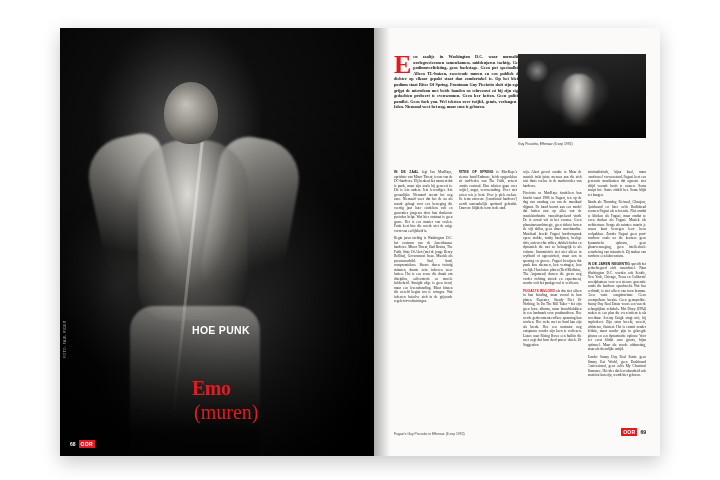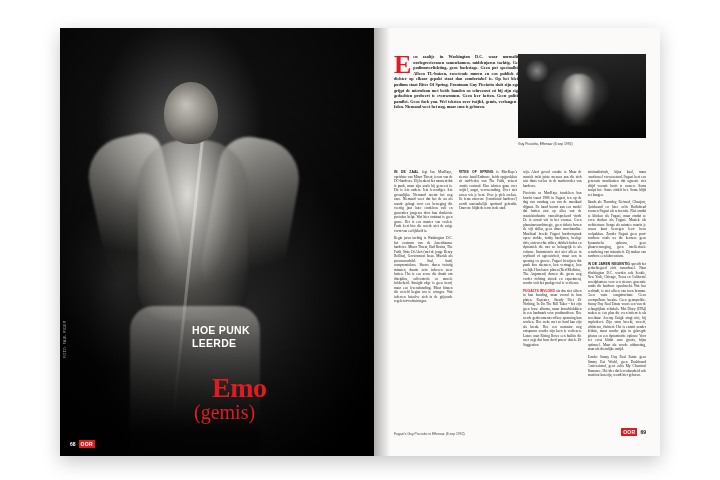--- a/index.html
+++ b/index.html
@@ -131,24 +131,23 @@
     line-height: 12.5px;
     letter-spacing: 0.3px;
   }
   .title-emo {
     position: absolute;
     left: 132px;
     top: 346px;
     color: #e11b22;
     font-family: "Liberation Serif", serif;
     font-weight: bold;
-    font-size: 28px;
+    font-size: 20px;
     line-height: 28px;
     letter-spacing: -0.5px;
-    margin-left: 20px;
   }
   .title-core {
     position: absolute;
     left: 134px;
     top: 374px;
     color: #e11b22;
     font-family: "Liberation Serif", serif;
     font-size: 20px;
     line-height: 20px;
   }
@@ -331,25 +330,24 @@
         <div class="fig-torso"></div>
         <div class="fig-head"></div>
         <div class="legs"></div>
         <div class="vignette"></div>
       </div>
 
       <div class="photo-credit">FOTO: PAUL RIDER</div>
 
       <div class="headline-block">
         <div>HOE PUNK</div>
-        <div>LEERDE</div>
       </div>
 
       <div class="title-emo">Emo</div>
-      <div class="title-core">(gemis)</div>
+      <div class="title-core">(muren)</div>
 
       <div class="left-folio">
         <span class="num">68</span>
         <span class="oor-badge">OOR</span>
       </div>
     </div>
 
     <div class="right-page">
       <div class="gutter-shadow"></div>
 

